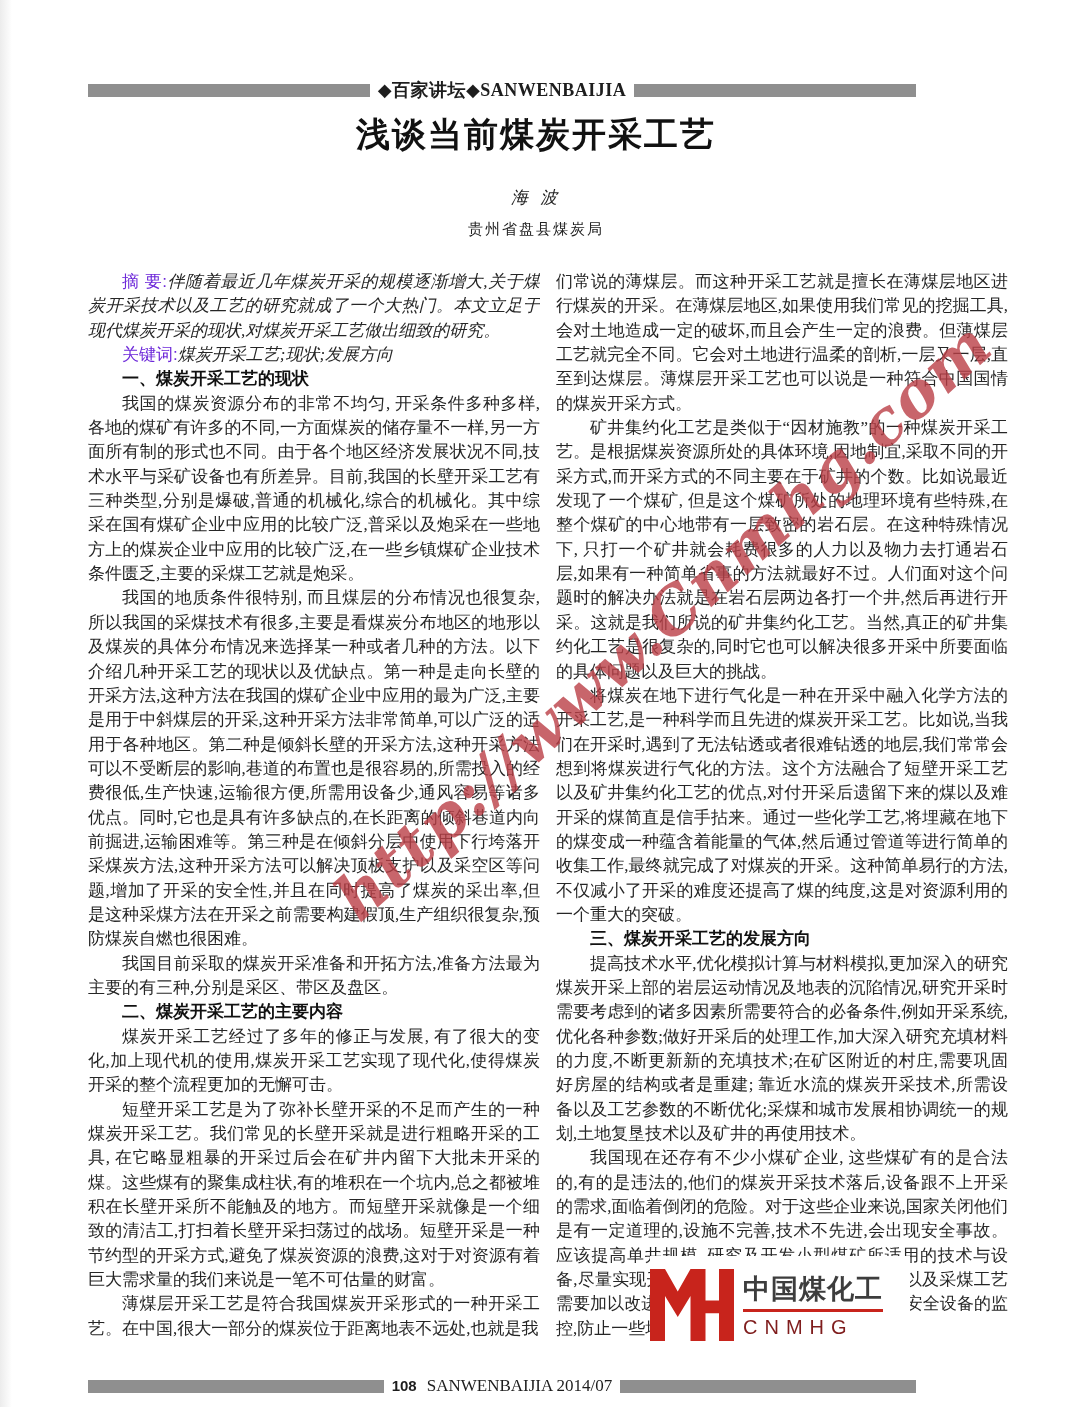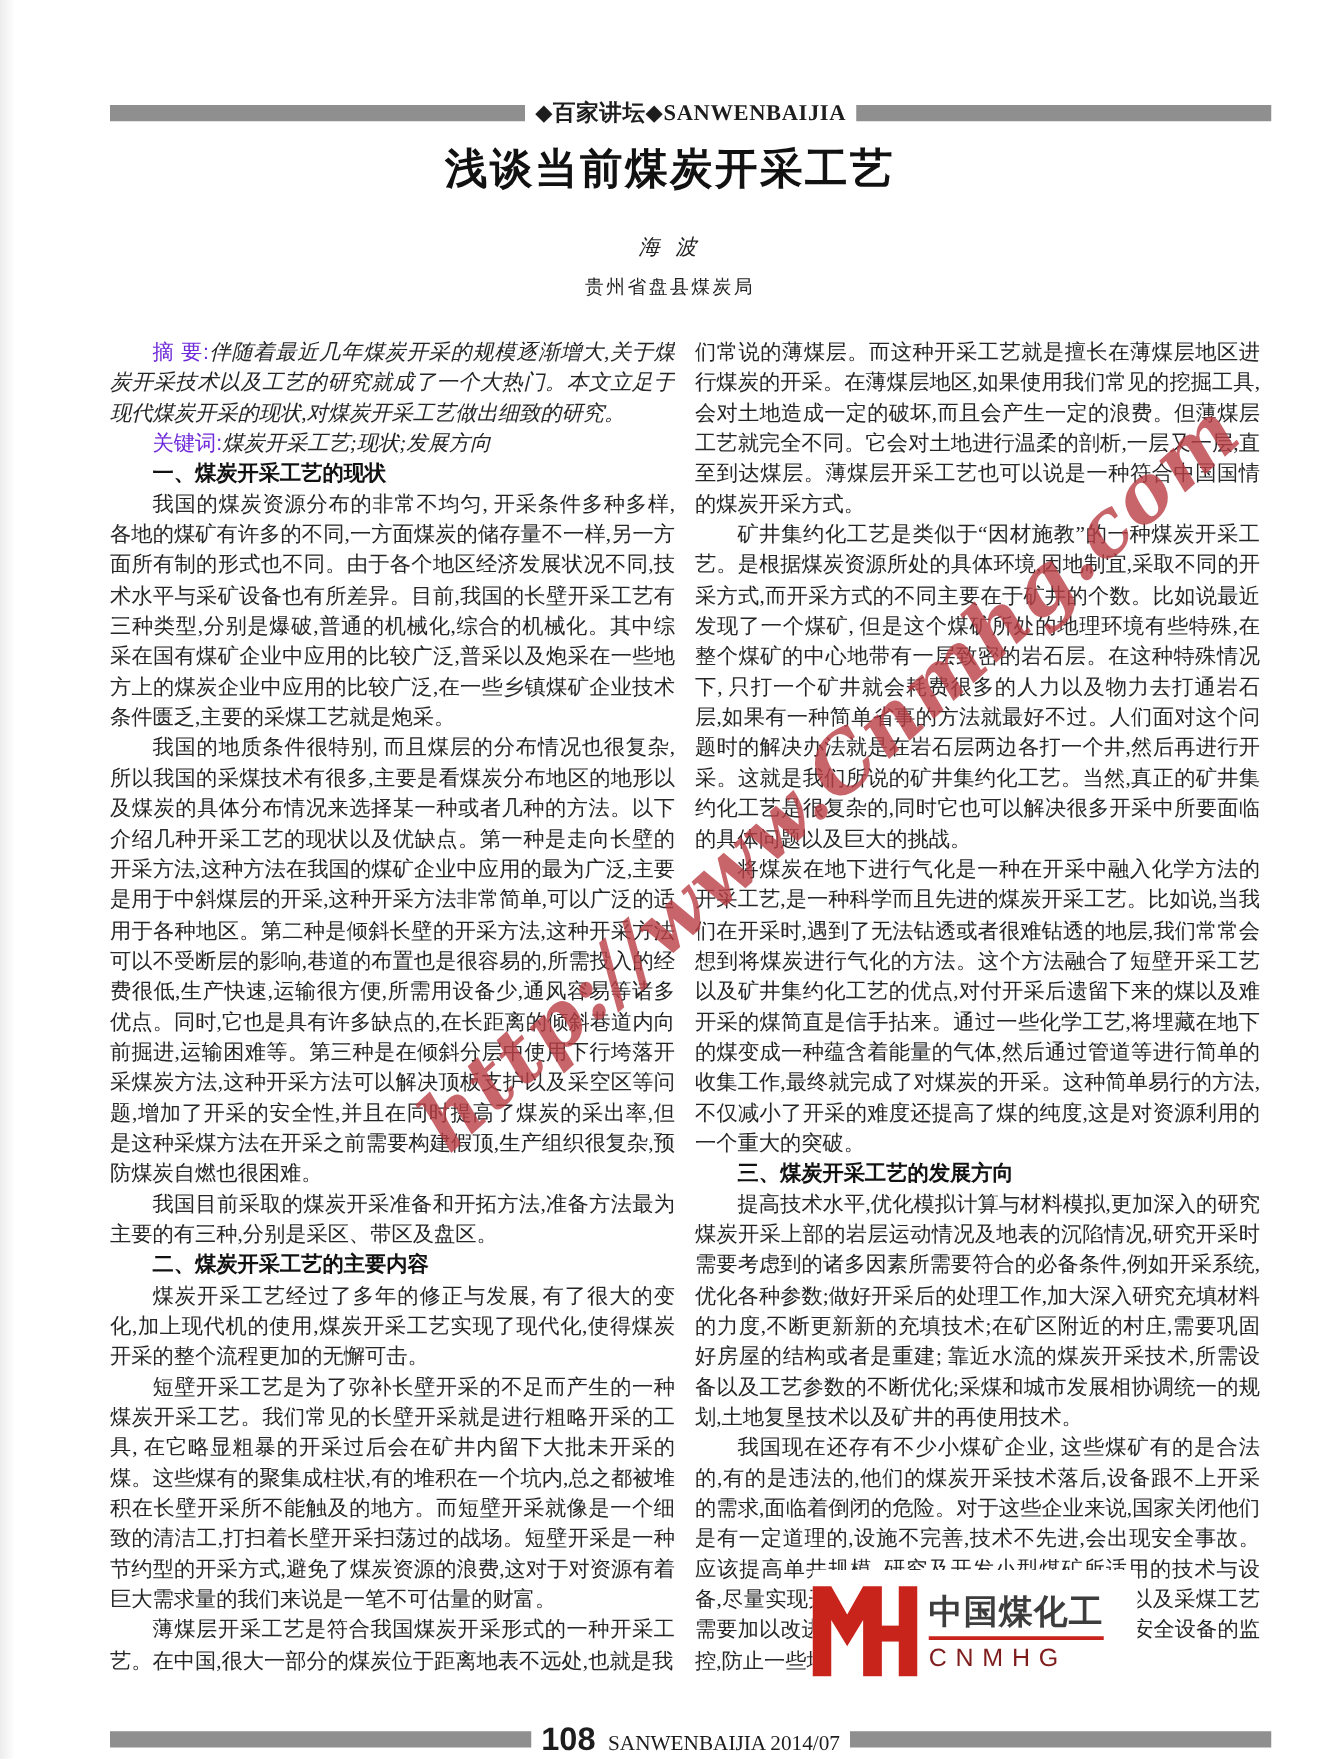--- a/index.html
+++ b/index.html
@@ -2,30 +2,30 @@
 <html><head>
 <meta charset="utf-8">
 <style>
   html,body{margin:0;padding:0;background:#ffffff;}
   body{width:1072px;height:1407px;position:relative;overflow:hidden;
        font-family:"Liberation Serif","DejaVu Serif",serif;color:#262626;}
   
   .scan-edge{position:absolute;left:0;top:0;width:12px;height:100%;
        background:linear-gradient(90deg,#ececec,#ffffff);}
   
-  .strip{position:absolute;left:88px;width:929px;display:grid;
+  .strip{position:absolute;left:88px;width:828px;display:grid;
          grid-template-columns:1fr auto 1fr;align-items:center;column-gap:8px;}
   .strip .bar{height:13px;background:#8f8f8f;}
   #header-strip{top:78px;}
   #footer-strip{top:1376px;}
   .header-text{font-size:18px;font-weight:bold;color:#1d1d1d;
                font-family:"Liberation Serif","DejaVu Serif",serif;letter-spacing:.5px;}
   .footer-text{font-size:17px;color:#1d1d1d;white-space:nowrap;}
   .footer-text .pgnum{font-family:"Liberation Sans","DejaVu Sans",sans-serif;
-               font-weight:bold;font-size:26px;margin-right:10px;}
+               font-weight:bold;font-size:15px;margin-right:10px;}
   
   .doc-title{position:absolute;top:112px;left:0;width:100%;text-align:center;
              font-size:34px;font-weight:bold;letter-spacing:2px;color:#111;}
   .doc-author{position:absolute;top:186px;left:0;width:100%;text-align:center;
              font-size:17px;font-style:italic;letter-spacing:4px;color:#222;}
   .doc-affil{position:absolute;top:220px;left:0;width:100%;text-align:center;
              font-size:15px;letter-spacing:2px;color:#222;}
   
   .col{position:absolute;top:270px;width:452px;height:1074px;overflow:hidden;}
   #col-left{left:88px;}

